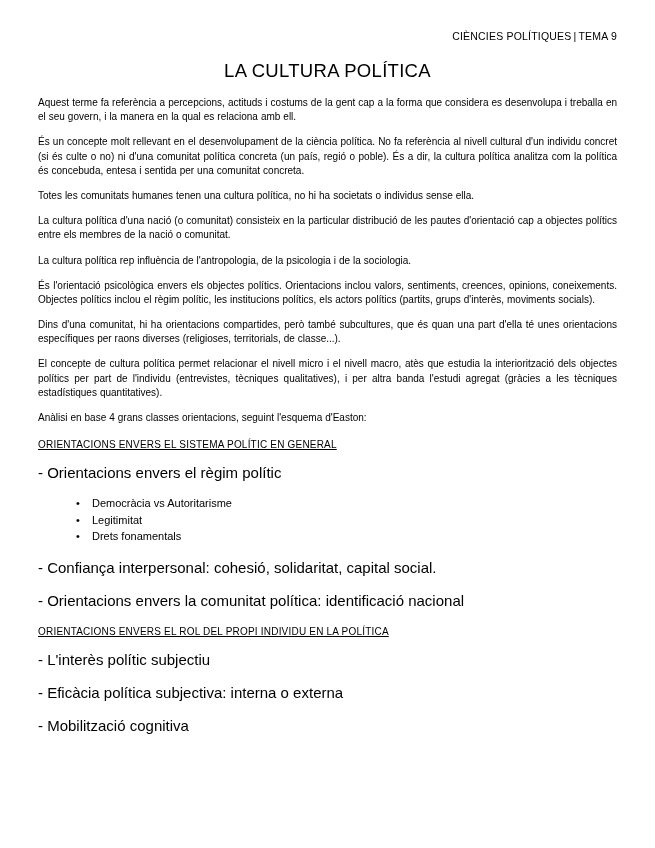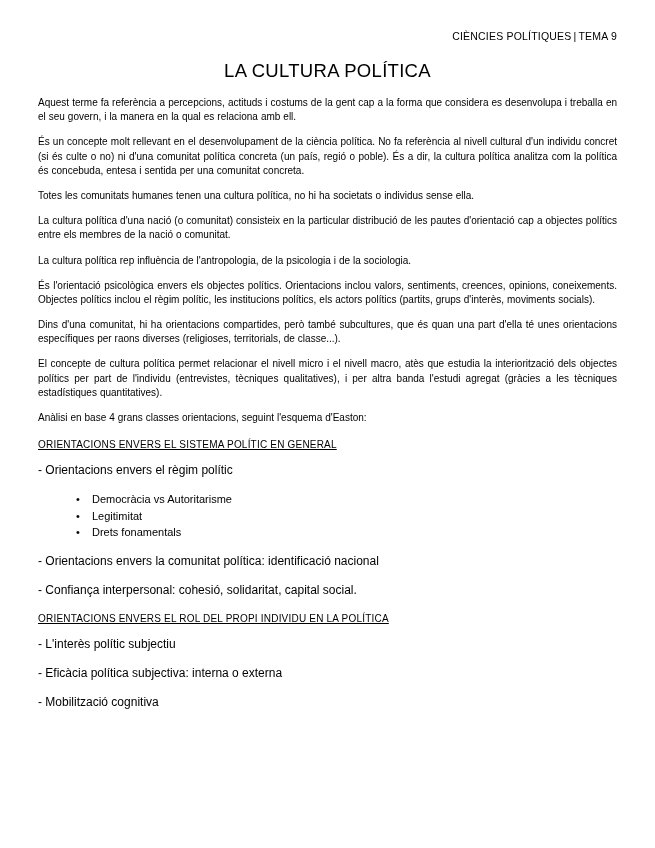--- a/index.html
+++ b/index.html
@@ -48,21 +48,21 @@
   .u {
   }
   h2.section {
     font-size: 10px;
     font-weight: normal;
     text-decoration: underline;
     margin: 14px 0 12px 0;
     letter-spacing: 0.2px;
   }
   .dash-item {
-    font-size: 12px;
+    font-size: 15px;
     line-height: 1.42;
     margin: 0 0 12px 0;
   }
   ul.bullets {
     margin: 0 0 12px 0;
     padding-left: 54px;
     list-style: none;
   }
   ul.bullets li {
     font-size: 11px;
@@ -103,22 +103,22 @@
   <h2 class="section">ORIENTACIONS ENVERS EL SISTEMA POLÍTIC EN GENERAL</h2>
 
   <div class="dash-item">- Orientacions envers el règim polític</div>
 
   <ul class="bullets">
     <li>Democràcia vs Autoritarisme</li>
     <li>Legitimitat</li>
     <li>Drets fonamentals</li>
   </ul>
 
+  <div class="dash-item">- Confiança interpersonal: cohesió, solidaritat, capital social.</div>
   <div class="dash-item">- Orientacions envers la comunitat política: identificació nacional</div>
-  <div class="dash-item">- Confiança interpersonal: cohesió, solidaritat, capital social.</div>
 
   <h2 class="section">ORIENTACIONS ENVERS EL ROL DEL PROPI INDIVIDU EN LA POLÍTICA</h2>
 
   <div class="dash-item">- L'interès polític subjectiu</div>
   <div class="dash-item">- Eficàcia política subjectiva: interna o externa</div>
   <div class="dash-item">- Mobilització cognitiva</div>
 
 </div>
 
 </body></html>

